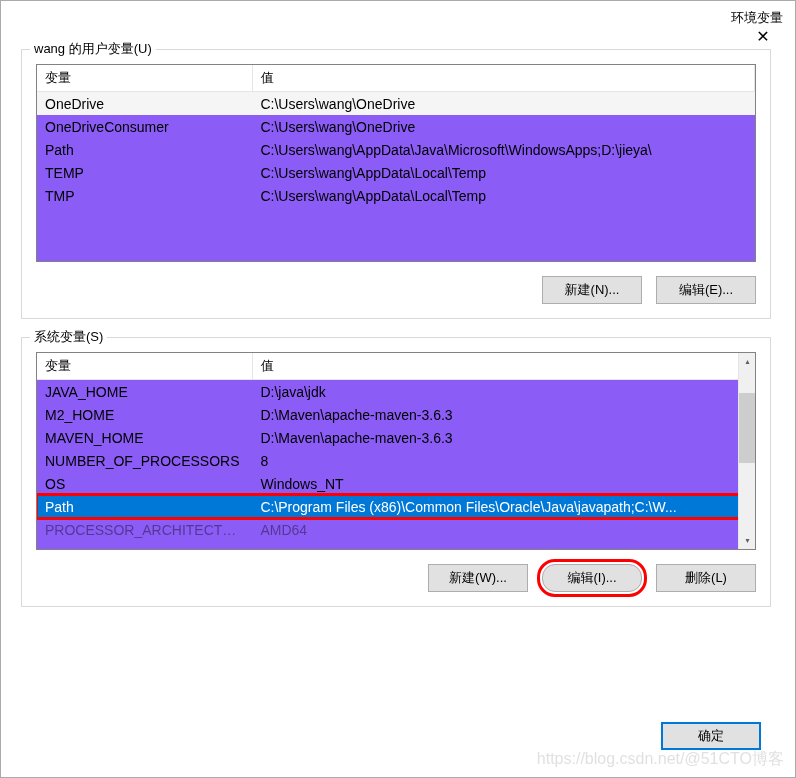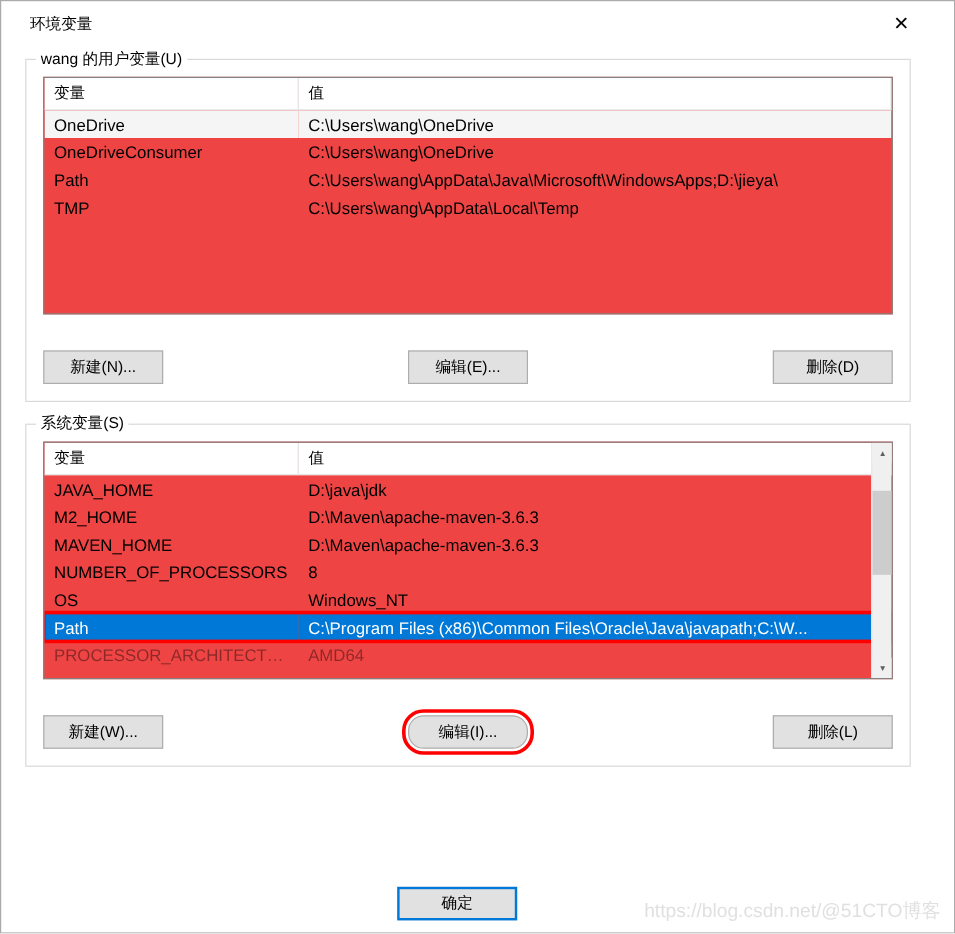--- a/index.html
+++ b/index.html
@@ -14,60 +14,61 @@
     .dialog {
       width: 796px;
       height: 778px;
       border: 1px solid #aaa;
       background: #fff;
       display: flex;
       flex-direction: column;
     }
     .titlebar {
       display: flex;
-      align-items: center;
+      align-items: flex-end;
       justify-content: space-between;
-      padding: 8px 24px;
+      padding: 8px 12px;
       height: 38px;
+      flex-direction: column;
     }
     .titlebar-title {
       font-size: 13px;
     }
     .close-btn {
       width: 40px;
       height: 30px;
       display: flex;
       align-items: center;
       justify-content: center;
       cursor: pointer;
       font-size: 16px;
     }
     .content {
-      padding: 10px 36px 15px 20px;
+      padding: 10px 24px 15px 20px;
       flex: 1;
       display: flex;
       flex-direction: column;
     }
     .groupbox {
       border: 1px solid #d9d9d9;
       margin-bottom: 18px;
       padding: 14px 14px 14px 14px;
       position: relative;
     }
     .groupbox-label {
       position: absolute;
       top: -10px;
       left: 8px;
       background: #fff;
       padding: 0 4px;
       font-size: 13px;
     }
     .table-container {
       border: 1px solid #828282;
-      background: #ef4444;
+      background: #8b5cf6;
       overflow: hidden;
       position: relative;
     }
     .table-container.user-vars { height: 198px; }
     .table-container.sys-vars { height: 198px; }
     table {
       width: 100%;
       border-collapse: collapse;
       table-layout: fixed;
     }
@@ -117,23 +118,23 @@
       color: #606060;
     }
     .scrollbar-thumb {
       position: absolute;
       left: 0;
       width: 17px;
       background: #cdcdcd;
     }
     .button-row {
       display: flex;
-      justify-content: space-between;
+      justify-content: flex-end;
       gap: 14px;
-      margin-top: 30px;
+      margin-top: 14px;
     }
     .btn {
       min-width: 100px;
       height: 28px;
       padding: 0 14px;
       background: #e1e1e1;
       border: 1px solid #adadad;
       font-size: 13px;
       cursor: pointer;
       font-family: inherit;
@@ -142,23 +143,23 @@
       border: 2px solid #0078d7;
       padding: 0 13px;
     }
     .btn.highlighted-red {
       outline: 3px solid #ff0000;
       outline-offset: 2px;
       border-radius: 13px;
     }
     .dialog-buttons {
       display: flex;
-      justify-content: center;
+      justify-content: flex-end;
       gap: 10px;
-      padding: 8px 34px 10px 0;
+      padding: 8px 34px 27px 0;
     }
     .red-box {
       outline: 3px solid #ff0000;
       outline-offset: -1px;
     }
     .watermark {
       position: absolute;
       bottom: 8px;
       right: 12px;
       color: #ccc;
@@ -215,32 +216,35 @@
               </tr>
               <tr>
                 <td>OneDriveConsumer</td>
                 <td>C:\Users\wang\OneDrive</td>
               </tr>
               <tr>
                 <td>Path</td>
                 <td>C:\Users\wang\AppData\Java\Microsoft\WindowsApps;D:\jieya\</td>
               </tr>
               <tr>
+                <td>TEMP</td>
+                <td>C:\Users\wang\AppData\Local\Temp</td>
+              </tr>
+              <tr>
                 <td>TMP</td>
                 <td>C:\Users\wang\AppData\Local\Temp</td>
               </tr>
             </tbody>
           </table>
         </div>
       </div>
 
       <div class="button-row">
         <button class="btn">新建(N)...</button>
         <button class="btn">编辑(E)...</button>
-        <button class="btn">删除(D)</button>
       </div>
     </div>
 
     <div class="groupbox">
       <span class="groupbox-label">系统变量(S)</span>
 
       <div class="table-container sys-vars">
         <table>
           <thead>
             <tr>

